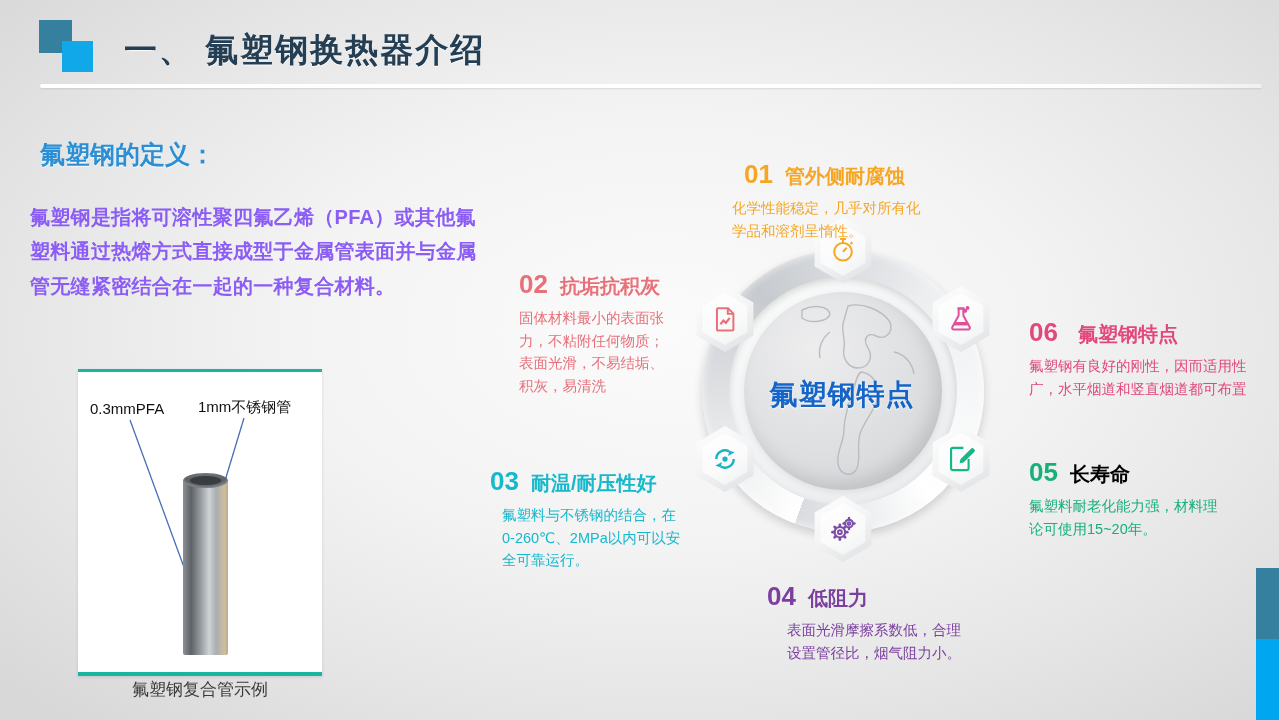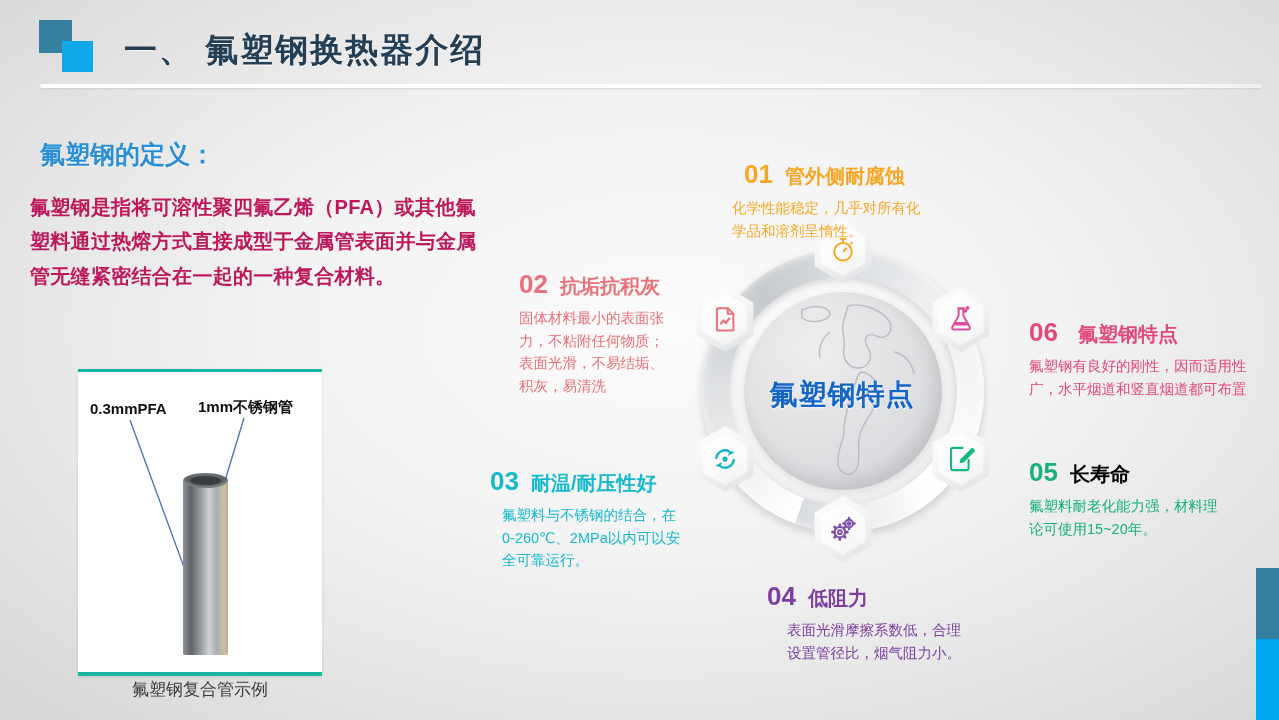--- a/index.html
+++ b/index.html
@@ -31,34 +31,34 @@
 
   
   .def-title{
     position:absolute;left:32px;top:138px;
     font-size:25px;font-weight:bold;color:#2a8fd4;
     text-shadow:0 1px 1px rgba(255,255,255,.85);
     white-space:nowrap;
     margin-left:8px;
   }
   .def-body{
-    position:absolute;left:30px;top:190px;width:465px;
-    font-size:20px;font-weight:bold;color:#be185d;line-height:1.72;
+    position:absolute;left:30px;top:200px;width:465px;
+    font-size:20px;font-weight:bold;color:#8b5cf6;line-height:1.72;
     letter-spacing:.3px;
   }
 
   .photo-card{
     position:absolute;left:78px;top:369px;width:244px;height:300px;
     background:#ffffff;
     border-top:3px solid #19b5a0;
     border-bottom:4px solid #19b5a0;
     box-shadow:0 1px 3px rgba(0,0,0,.12);
     overflow:hidden;
   }
-  .photo-lbl{position:absolute;font-size:15px;font-weight:bold;color:#111;white-space:nowrap;}
+  .photo-lbl{position:absolute;font-size:15px;font-weight:normal;color:#111;white-space:nowrap;}
   .photo-lbl.a{left:12px;top:28px;}
   .photo-lbl.b{left:120px;top:26px;}
   .pipe{
     position:absolute;left:105px;top:108px;width:45px;height:175px;
     background:linear-gradient(90deg,#8e9195 0%,#5e6367 18%,#9ea3a7 42%,#cfd3d6 58%,#a9aeb1 74%,#cdbf9e 92%,#b9ad90 100%);
     border-radius:3px 3px 2px 2px;
   }
   .pipe-top{
     position:absolute;left:105px;top:101px;width:45px;height:15px;
     border-radius:50%;

